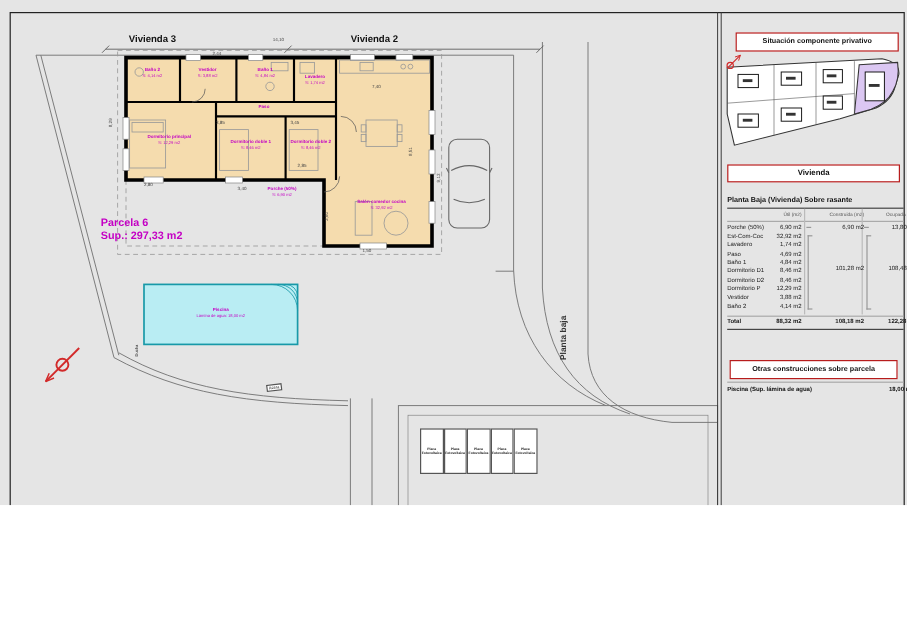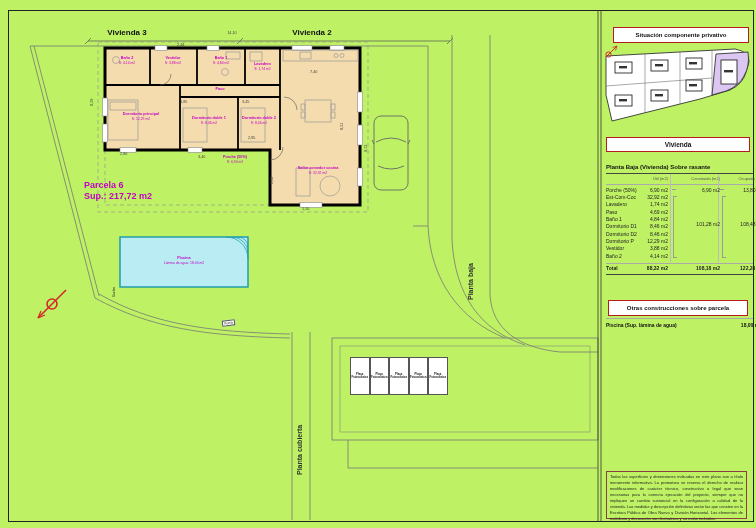--- a/index.html
+++ b/index.html
@@ -1,16 +1,16 @@
 <!DOCTYPE html>
 <html><head>
 <meta charset="utf-8">
 <style>
   html,body{margin:0;padding:0;background:#fff;}
-  .sheet{position:relative;width:756px;height:528px;background:#bef264;overflow:hidden;
+  .sheet{position:relative;width:756px;height:421px;background:#e5e5e5;overflow:hidden;
          font-family:"Liberation Sans",sans-serif;color:#222;}
   .abs{position:absolute;}
   .frame{left:8px;top:10px;width:744px;height:510px;border:1px solid #222;}
   
   .topname{font-size:8px;font-weight:bold;color:#111;text-align:center;width:80px;}
   .dim{font-size:3.8px;color:#444;white-space:nowrap;}
   .dim.v{transform:rotate(-90deg);transform-origin:left top;}
   .room{text-align:center;color:#c400c4;line-height:1.2;}
   .room .rn{display:block;font-weight:bold;font-size:3.8px;}
   .room .ra{display:block;font-size:3.4px;}
@@ -265,21 +265,21 @@
     <span class="rn">Porche (50%)</span>
       <span class="ra">S: 6,90 m2</span>
     </div>
   <div class="abs room" style="left:140px;top:256px;width:88px;">
     <span class="rn">Piscina</span>
       <span class="ra">Lámina de agua: 18,00 m2</span>
     </div>
 
   <div class="abs parcela" style="left:84px;top:180px;">
     <div>Parcela 6</div>
-    <div>Sup.: 217,72 m2</div>
+    <div>Sup.: 297,33 m2</div>
   </div>
 
   <div class="abs tiny v" style="left:112px;top:297px;">Ducha</div>
   <div class="abs tiny acera-box" style="left:222px;top:320px;">Acera</div>
 
   <div class="abs strip" style="left:467px;top:300px;">Planta baja</div>
   <div class="abs strip" style="left:296px;top:475px;">Planta cubierta</div>
 
   <div class="abs sp-row" id="solar-panels" style="left:350px;top:357px;">
       <div class="sp">

